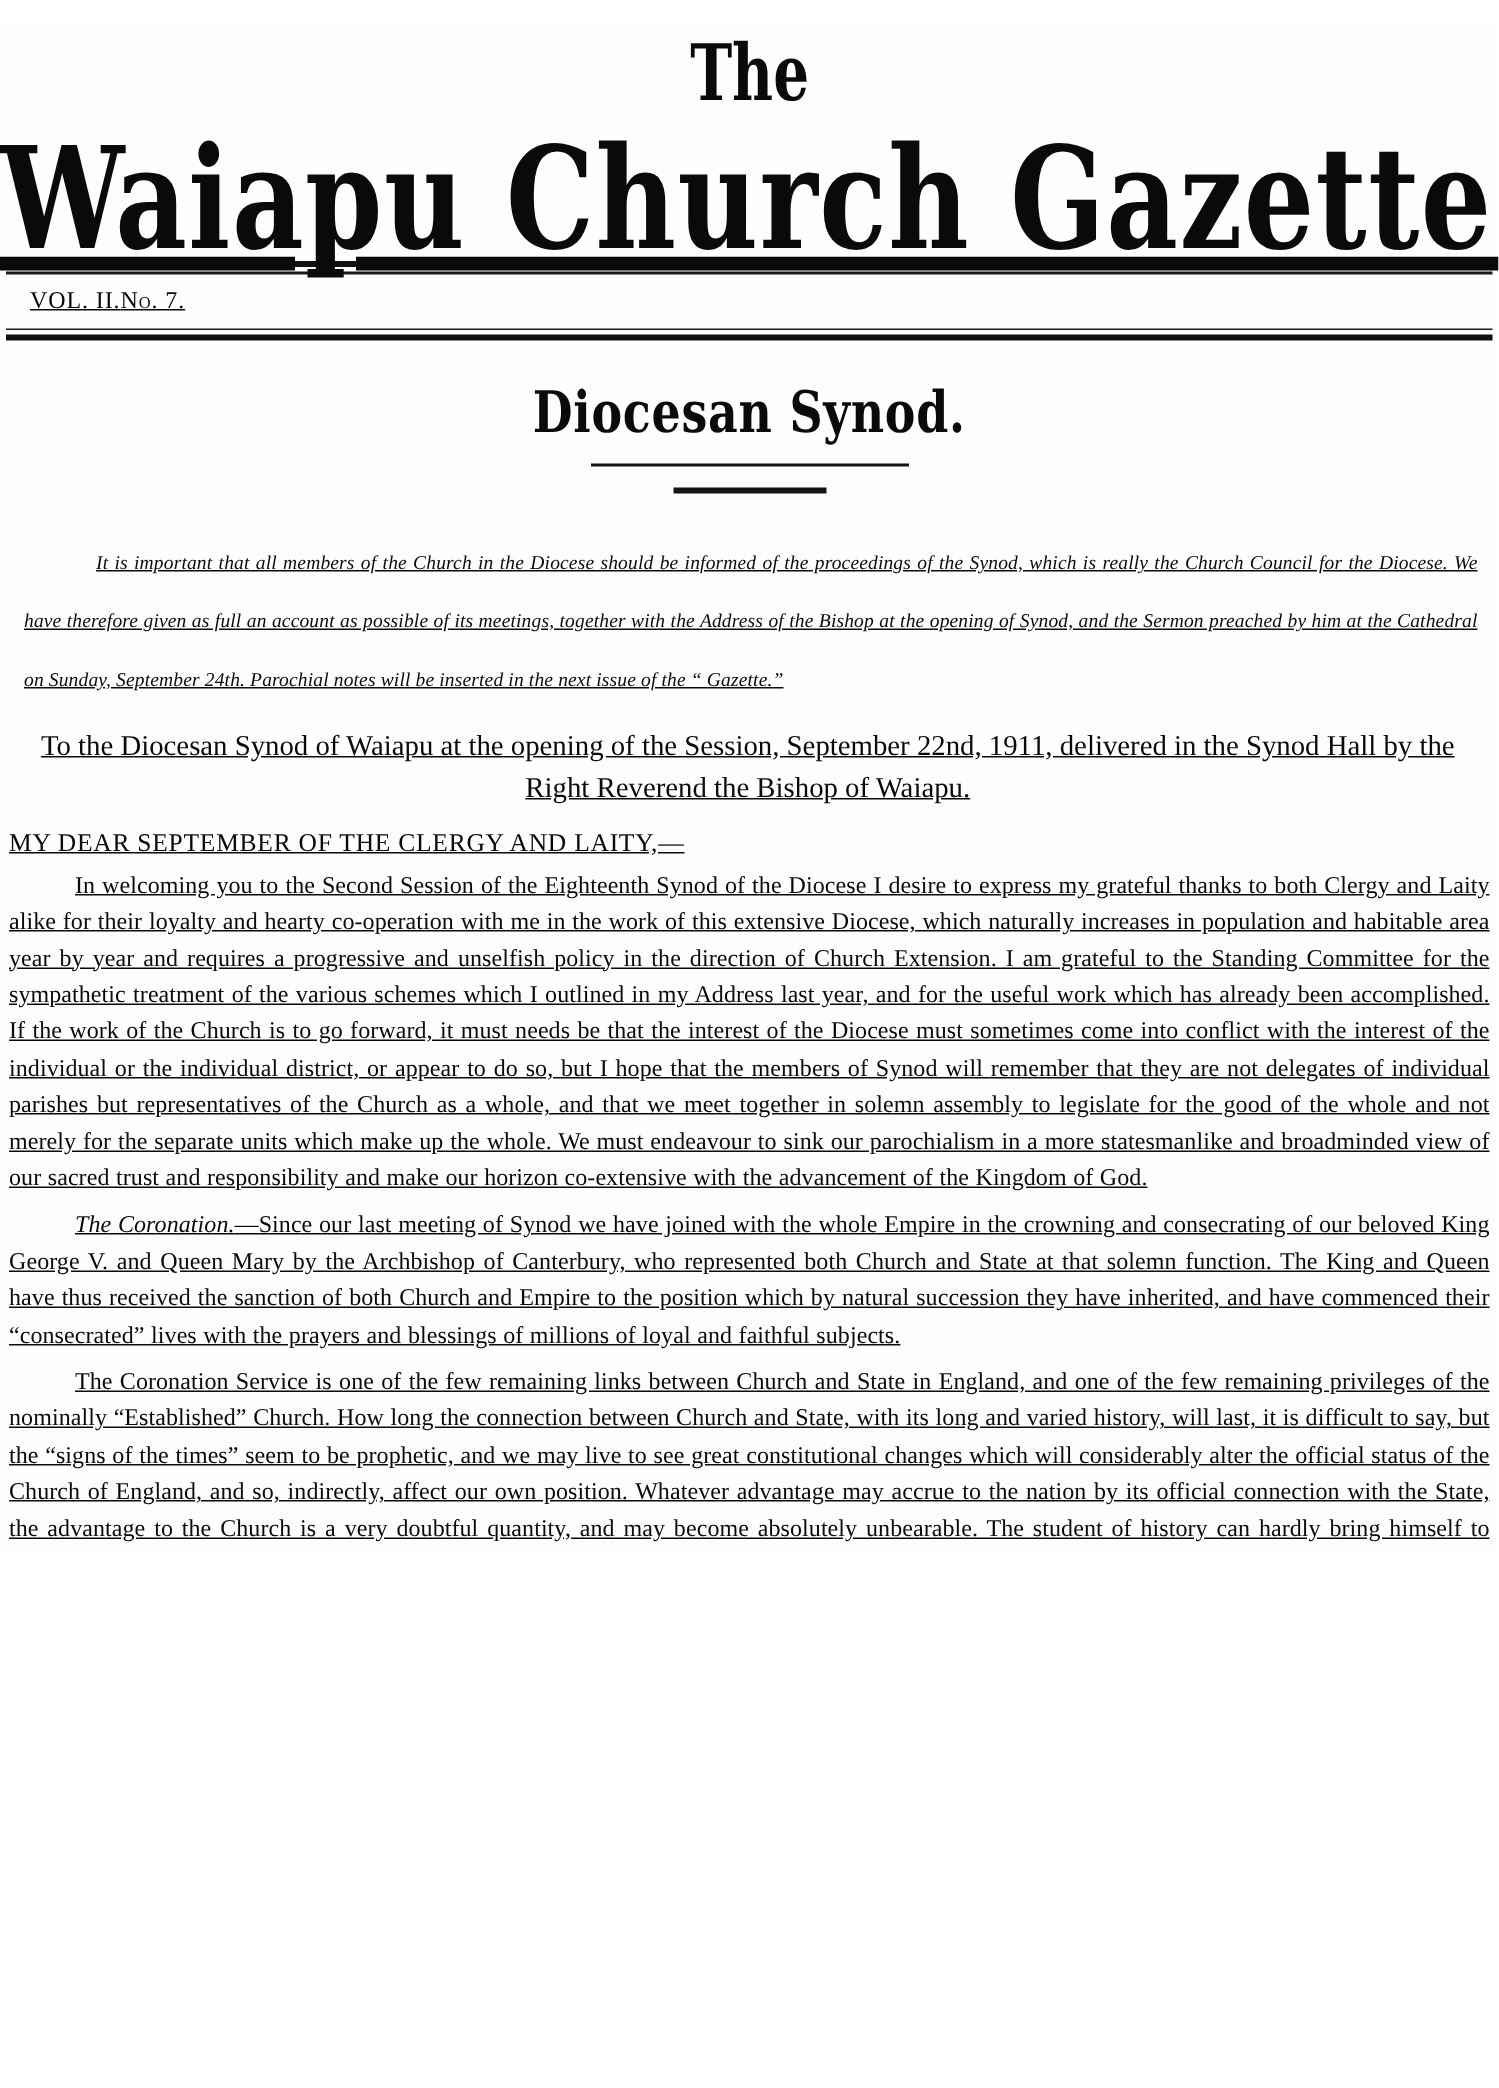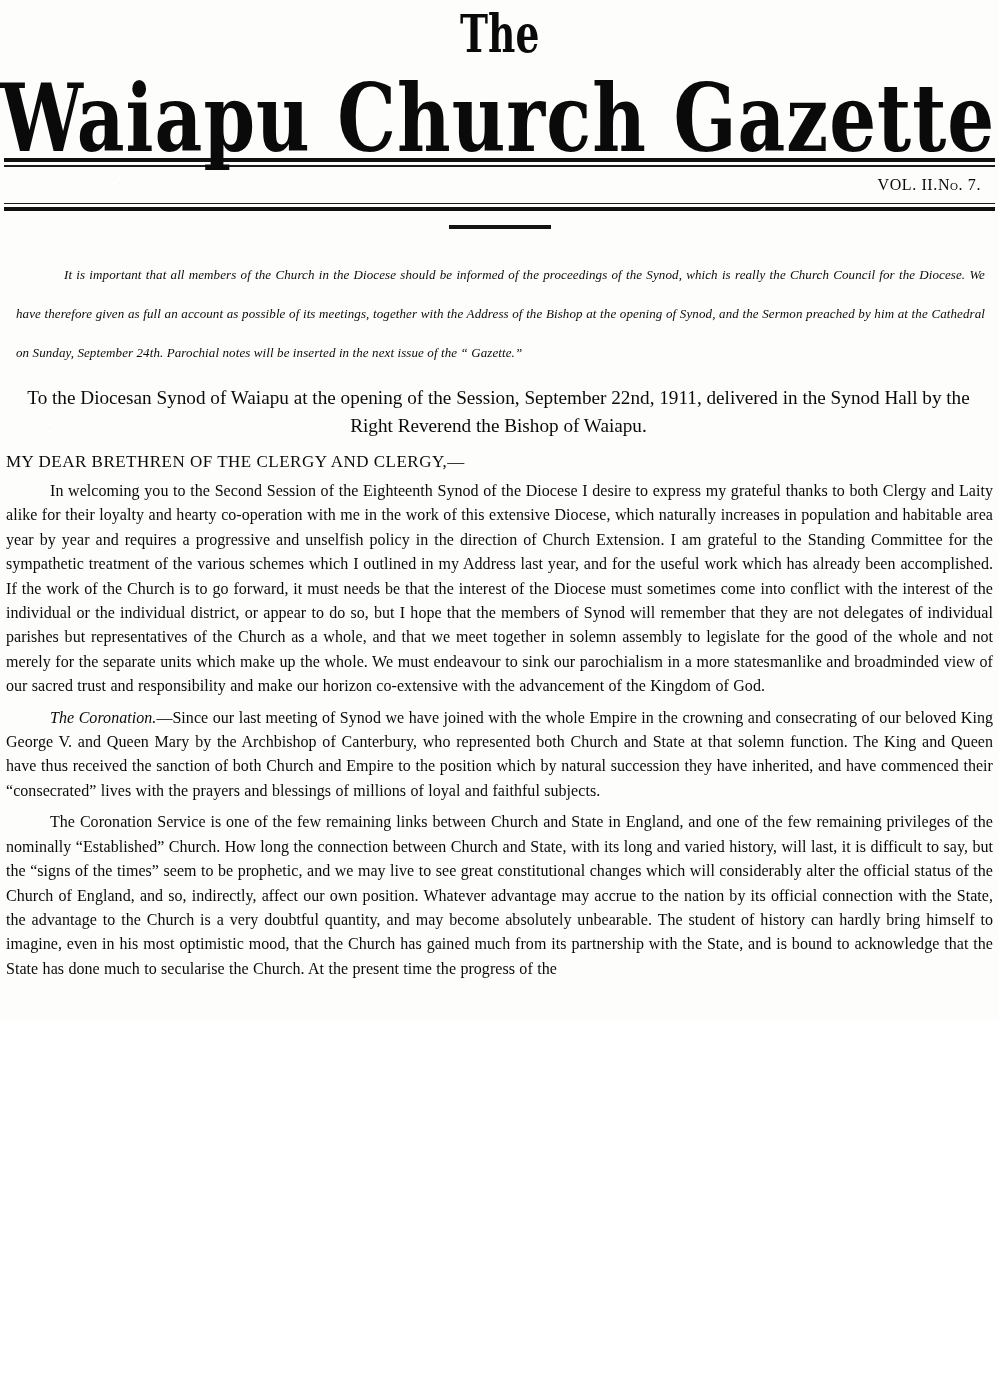--- a/index.html
+++ b/index.html
@@ -5,35 +5,36 @@
   html, body {
     margin: 0;
     padding: 0;
     background: #ffffff;
   }
 
   .page {
     position: relative;
     width: 999px;
     height: 1020px;
-    margin: 0 auto;
+    margin: 16px auto;
     background: #fdfdfb;
     overflow: hidden;
     color: #0a0a0a;
     font-family: "Liberation Serif", "DejaVu Serif", serif;
     
     background-image:
       radial-gradient(circle at 12% 18%, rgba(0,0,0,0.05) 0 0.6px, transparent 0.9px),
       radial-gradient(circle at 73% 9%, rgba(0,0,0,0.045) 0 0.6px, transparent 0.9px),
       radial-gradient(circle at 35% 52%, rgba(0,0,0,0.04) 0 0.5px, transparent 0.8px),
       radial-gradient(circle at 88% 63%, rgba(0,0,0,0.045) 0 0.6px, transparent 0.9px),
       radial-gradient(circle at 20% 77%, rgba(0,0,0,0.04) 0 0.5px, transparent 0.8px),
       radial-gradient(circle at 57% 88%, rgba(0,0,0,0.04) 0 0.5px, transparent 0.8px),
       radial-gradient(circle at 95% 30%, rgba(0,0,0,0.05) 0 0.6px, transparent 0.9px),
       radial-gradient(circle at 5% 42%, rgba(0,0,0,0.04) 0 0.5px, transparent 0.8px);
+    text-decoration: underline;
   }
 
   
   .masthead {
     padding-top: 2px;
     text-align: center;
   }
   .masthead-the {
     font-family: "DejaVu Serif", "Liberation Serif", serif;
     font-weight: 700;
@@ -78,21 +79,21 @@
     height: 1.5px;
     background: #1a1a1a;
     margin: 0;
   }
   .gap3 { height: 3px; }
 
   
   .volume-line {
     display: flex;
     align-items: baseline;
-    justify-content: flex-end;
+    justify-content: flex-start;
     padding: 9px 18px 9px 20px;
     font-family: "Liberation Serif", "DejaVu Serif", serif;
     font-size: 15.5px;
     letter-spacing: 0.4px;
   }
   .volume-line .vol,
   .volume-line .no {
     font-variant: small-caps;
     font-size: 16px;
     letter-spacing: 0.6px;
@@ -225,29 +226,33 @@
     <div class="vol">VOL. II.</div>
     <div class="no">No. 7.</div>
   </div>
 
   <div class="rule-double">
     <div class="rule-thin"></div>
     <div class="gap3"></div>
     <div class="rule-thick"></div>
   </div>
 
+  <div class="sec-head">
+    <div class="sec-head-text fraktur">Diocesan Synod.</div>
+    <div class="short-rule"></div>
+  </div>
 
   <div class="stub-rule"></div>
 
   <div class="intro">It is important that all members of the Church in the Diocese should be informed of the proceedings of the Synod, which is really the Church Council for the Diocese.  We have therefore given as full an account as possible of its meetings, together with the Address of the Bishop at the opening of Synod, and the Sermon preached by him at the Cathedral on Sunday, September 24th.  Parochial notes will be inserted in the next issue of the “ Gazette.”</div>
 
 
   <div class="addr-sub">To the Diocesan Synod of Waiapu at the opening of the Session, September 22nd, 1911, delivered in the Synod Hall by the Right Reverend the Bishop of Waiapu.</div>
 
-  <div class="salutation">MY DEAR BRETHREN OF THE CLERGY AND CLERGY,—</div>
+  <div class="salutation">MY DEAR SEPTEMBER OF THE CLERGY AND LAITY,—</div>
 
   <div id="body-paragraphs">
       <div class="body-p">In welcoming you to the Second Session of the Eighteenth Synod of the Diocese I desire to express my grateful thanks to both Clergy and Laity alike for their loyalty and hearty co-operation with me in the work of this extensive Diocese, which naturally increases in population and habitable area year by year and requires a progressive and unselfish policy in the direction of Church Extension. I am grateful to the Standing Committee for the sympathetic treatment of the various schemes which I outlined in my Address last year, and for the useful work which has already been accomplished.  If the work of the Church is to go forward, it must needs be that the interest of the Diocese must sometimes come into conflict with the interest of the individual or the individual district, or appear to do so, but I hope that the members of Synod will remember that they are not delegates of individual parishes but representatives of the Church as a whole, and that we meet together in solemn assembly to legislate for the good of the whole and not merely for the separate units which make up the whole. We must endeavour to sink our parochialism in a more statesmanlike and broadminded view of our sacred trust and responsibility and make our horizon co-extensive with the advancement of the Kingdom of God.</div>
       <div class="body-p"><i>The Coronation.</i>—Since our last meeting of Synod we have joined with the whole Empire in the crowning and consecrating of our beloved King George V. and Queen Mary by the Archbishop of Canterbury, who represented both Church and State at that solemn function.  The King and Queen have thus received the sanction of both Church and Empire to the position which by natural succession they have inherited, and have commenced their “consecrated” lives with the prayers and blessings of millions of loyal and faithful subjects.</div>
       <div class="body-p">The Coronation Service is one of the few remaining links between Church and State in England, and one of the few remaining privileges of the nominally “Established” Church.  How long the connection between Church and State, with its long and varied history, will last, it is difficult to say, but the “signs of the times” seem to be prophetic, and we may live to see great constitutional changes which will considerably alter the official status of the Church of England, and so, indirectly, affect our own position.  Whatever advantage may accrue to the nation by its official connection with the State, the advantage to the Church is a very doubtful quantity, and may become absolutely unbearable.  The student of history can hardly bring himself to imagine, even in his most optimistic mood, that the Church has gained much from its partnership with the State, and is bound to acknowledge that the State has done much to secularise the Church.  At the present time the progress of the</div>
     </div>
 
   <div class="clip-bottom"></div>
 </div>
 

